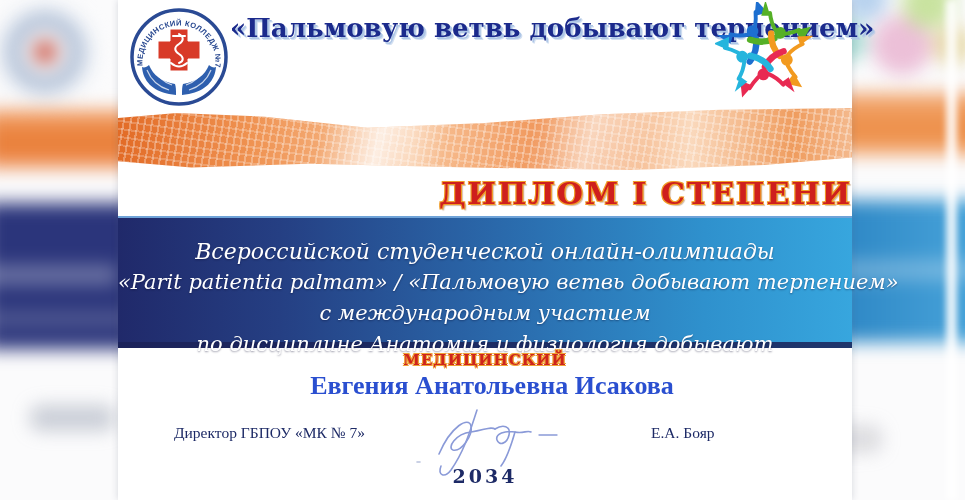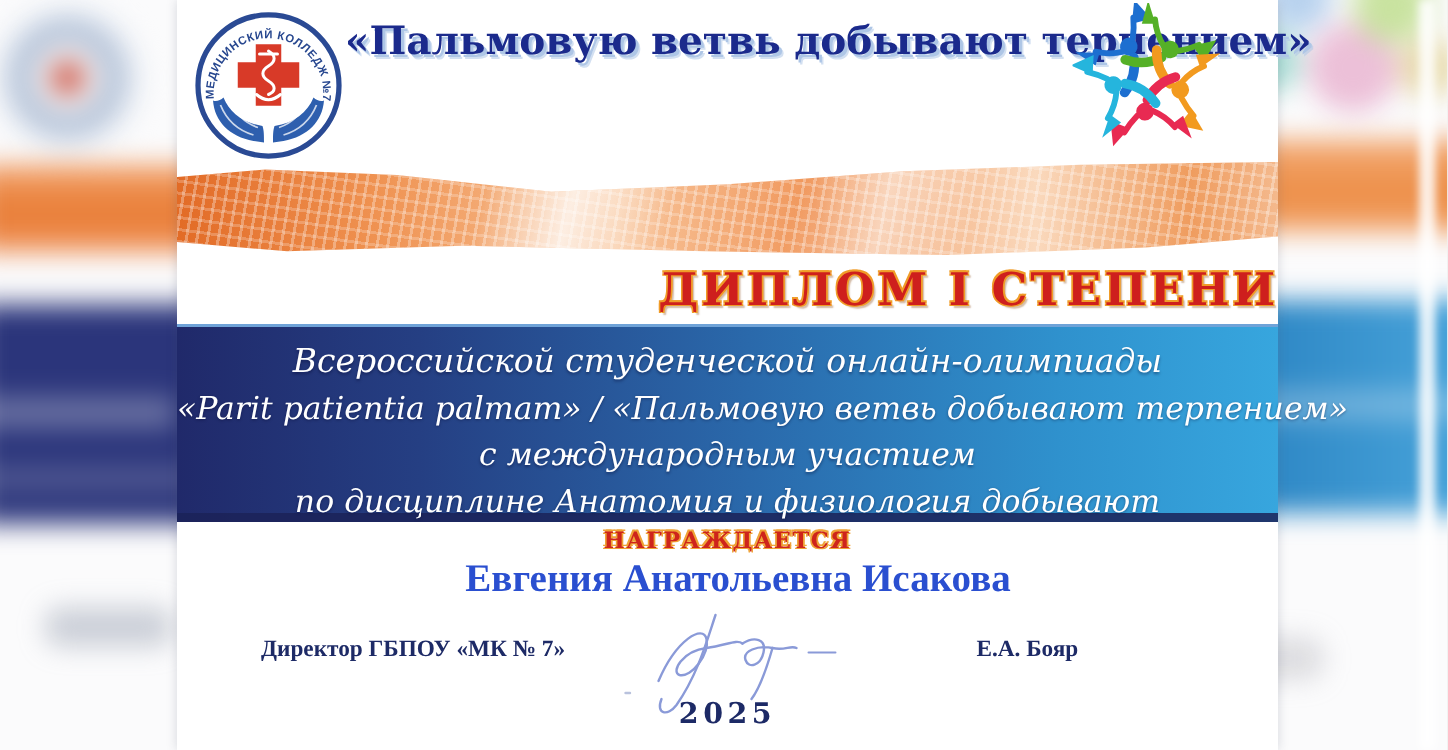--- a/index.html
+++ b/index.html
@@ -36,34 +36,34 @@
     clip-path:polygon(0% 16%,8% 8%,20% 14%,34% 32%,50% 24%,66% 10%,82% 3%,100% 0%,100% 80%,88% 92%,70% 100%,48% 96%,26% 90%,10% 96%,0% 86%);}
 
   .diploma-title{position:absolute;left:0;right:0;top:176px;text-align:right;
     font-family:"DejaVu Serif",serif;font-weight:bold;font-size:30px;letter-spacing:2px;color:#ce1f1d;
     text-shadow:-1px -1px 0 #f09c28,1px -1px 0 #f09c28,-1px 1px 0 #f09c28,1px 1px 0 #f09c28,2px 2px 1px rgba(130,60,0,.35);}
 
   .blue-band{position:absolute;left:0;right:0;top:216px;height:132px;
     background:linear-gradient(to right,#20296a,#253f83 22%,#2a69ab 52%,#2f91cd 80%,#37a6de);
     border-top:2px solid #6fa3d8;box-shadow:inset 0 -6px 0 rgba(27,34,88,.85);
     color:#fff;text-align:center;font-family:"DejaVu Serif",serif;font-style:italic;
-    padding-top:8px;box-sizing:border-box;}
+    padding-top:18px;box-sizing:border-box;}
   .blue-band .line{height:31px;line-height:31px;font-size:21px;white-space:nowrap;
     text-shadow:0 1px 2px rgba(0,0,40,.4);}
   .blue-band .line:first-child{font-size:22px;}
 
   .awarded{position:absolute;left:0;right:0;top:351px;text-align:center;
     font-family:"DejaVu Serif",serif;font-weight:bold;font-size:15px;letter-spacing:1px;color:#ce241c;
     text-shadow:-1px -1px 0 #efa235,1px -1px 0 #efa235,-1px 1px 0 #efa235,1px 1px 0 #efa235;}
 
   .recipient{position:absolute;left:14px;right:0;top:371px;text-align:center;
     font-family:"Liberation Serif",serif;font-weight:bold;font-size:26px;color:#2a4fd0;}
 
   .footer-label{position:absolute;top:424px;font-family:"Liberation Serif",serif;
-    font-weight:bold;font-size:15.5px;color:#1d2a66;white-space:nowrap;}
+    font-weight:normal;font-size:15.5px;color:#1d2a66;white-space:nowrap;}
   .pos-left{left:56px;}
   .pos-right{left:533px;}
   .sig-wrap{position:absolute;left:293px;top:402px;width:165px;height:80px;}
   .year{position:absolute;left:0;right:0;top:465px;text-align:center;
     font-family:"DejaVu Serif",serif;font-weight:bold;font-size:19px;letter-spacing:3px;color:#1d2a66;}
 
   .soft-col{position:absolute;right:8px;top:0;bottom:0;width:11px;background:rgba(255,255,255,.85);filter:blur(3px);}
 </style>
 </head>
 <body>
@@ -180,31 +180,31 @@
 
     <div class="diploma-title">ДИПЛОМ I СТЕПЕНИ</div>
 
     <div class="blue-band">
       <div class="line">Всероссийской студенческой онлайн-олимпиады</div>
       <div class="line">«Parit patientia palmam» / «Пальмовую ветвь добывают терпением»</div>
       <div class="line">с международным участием</div>
       <div class="line">по дисциплине Анатомия и физиология добывают</div>
     </div>
 
-    <div class="awarded">НАГРАЖДАЕТСЯ</div>
+    <div class="awarded">МЕДИЦИНСКИЙ</div>
     <div class="recipient">Евгения Анатольевна Исакова</div>
 
     <div class="footer-label pos-left">Директор ГБПОУ «МК № 7»</div>
     <div class="sig-wrap">
       <svg viewBox="0 0 165 80" width="165" height="80" fill="none" stroke="#8a9ad8" stroke-width="1.6" stroke-linecap="round">
         <path d="M28 52 C40 24 58 14 60 24 C62 34 50 50 42 48 C36 46 44 32 60 30 C74 28 80 24 84 27"></path>
         <path d="M66 8 C60 26 54 48 40 68 C34 76 26 74 30 64"></path>
         <path d="M84 27 C92 22 100 24 98 33 C96 42 88 44 86 38 C84 32 94 28 104 30 C112 32 116 28 120 30"></path>
         <path d="M104 30 C100 44 96 56 90 64"></path>
         <path d="M128 33 h18" stroke-width="1.3"></path>
         <path d="M6 60 h3" stroke="#b9c2dd"></path>
       </svg>
     </div>
     <div class="footer-label pos-right">Е.А. Бояр</div>
-    <div class="year">2025</div>
+    <div class="year">2034</div>
 
   </div>
 </div>
 
 </body></html>

